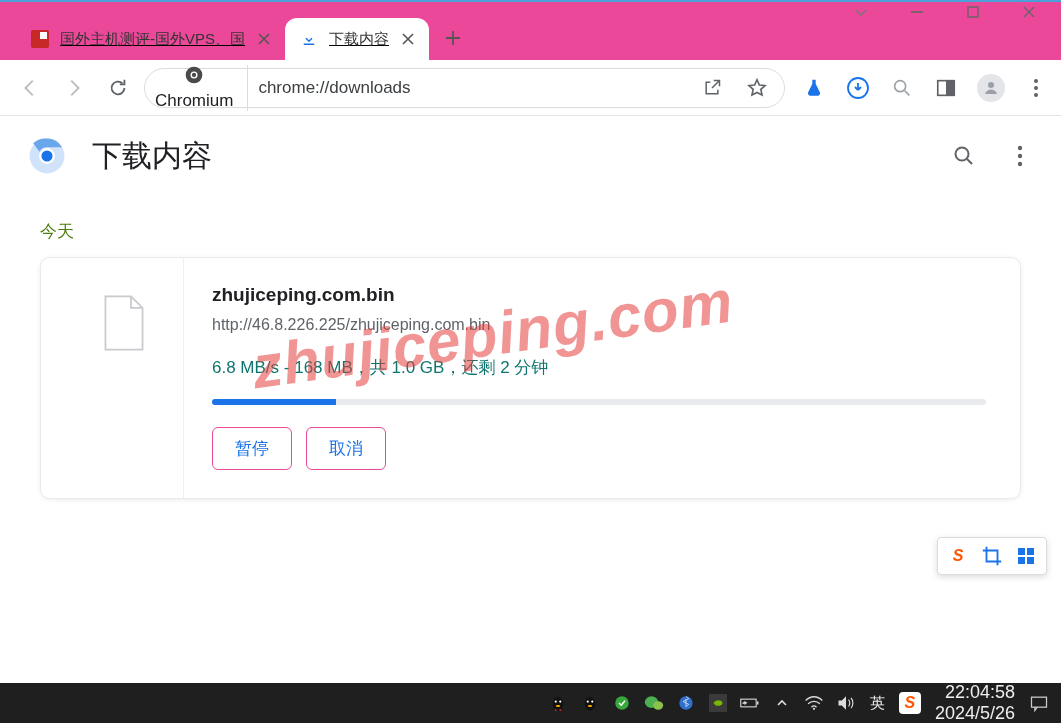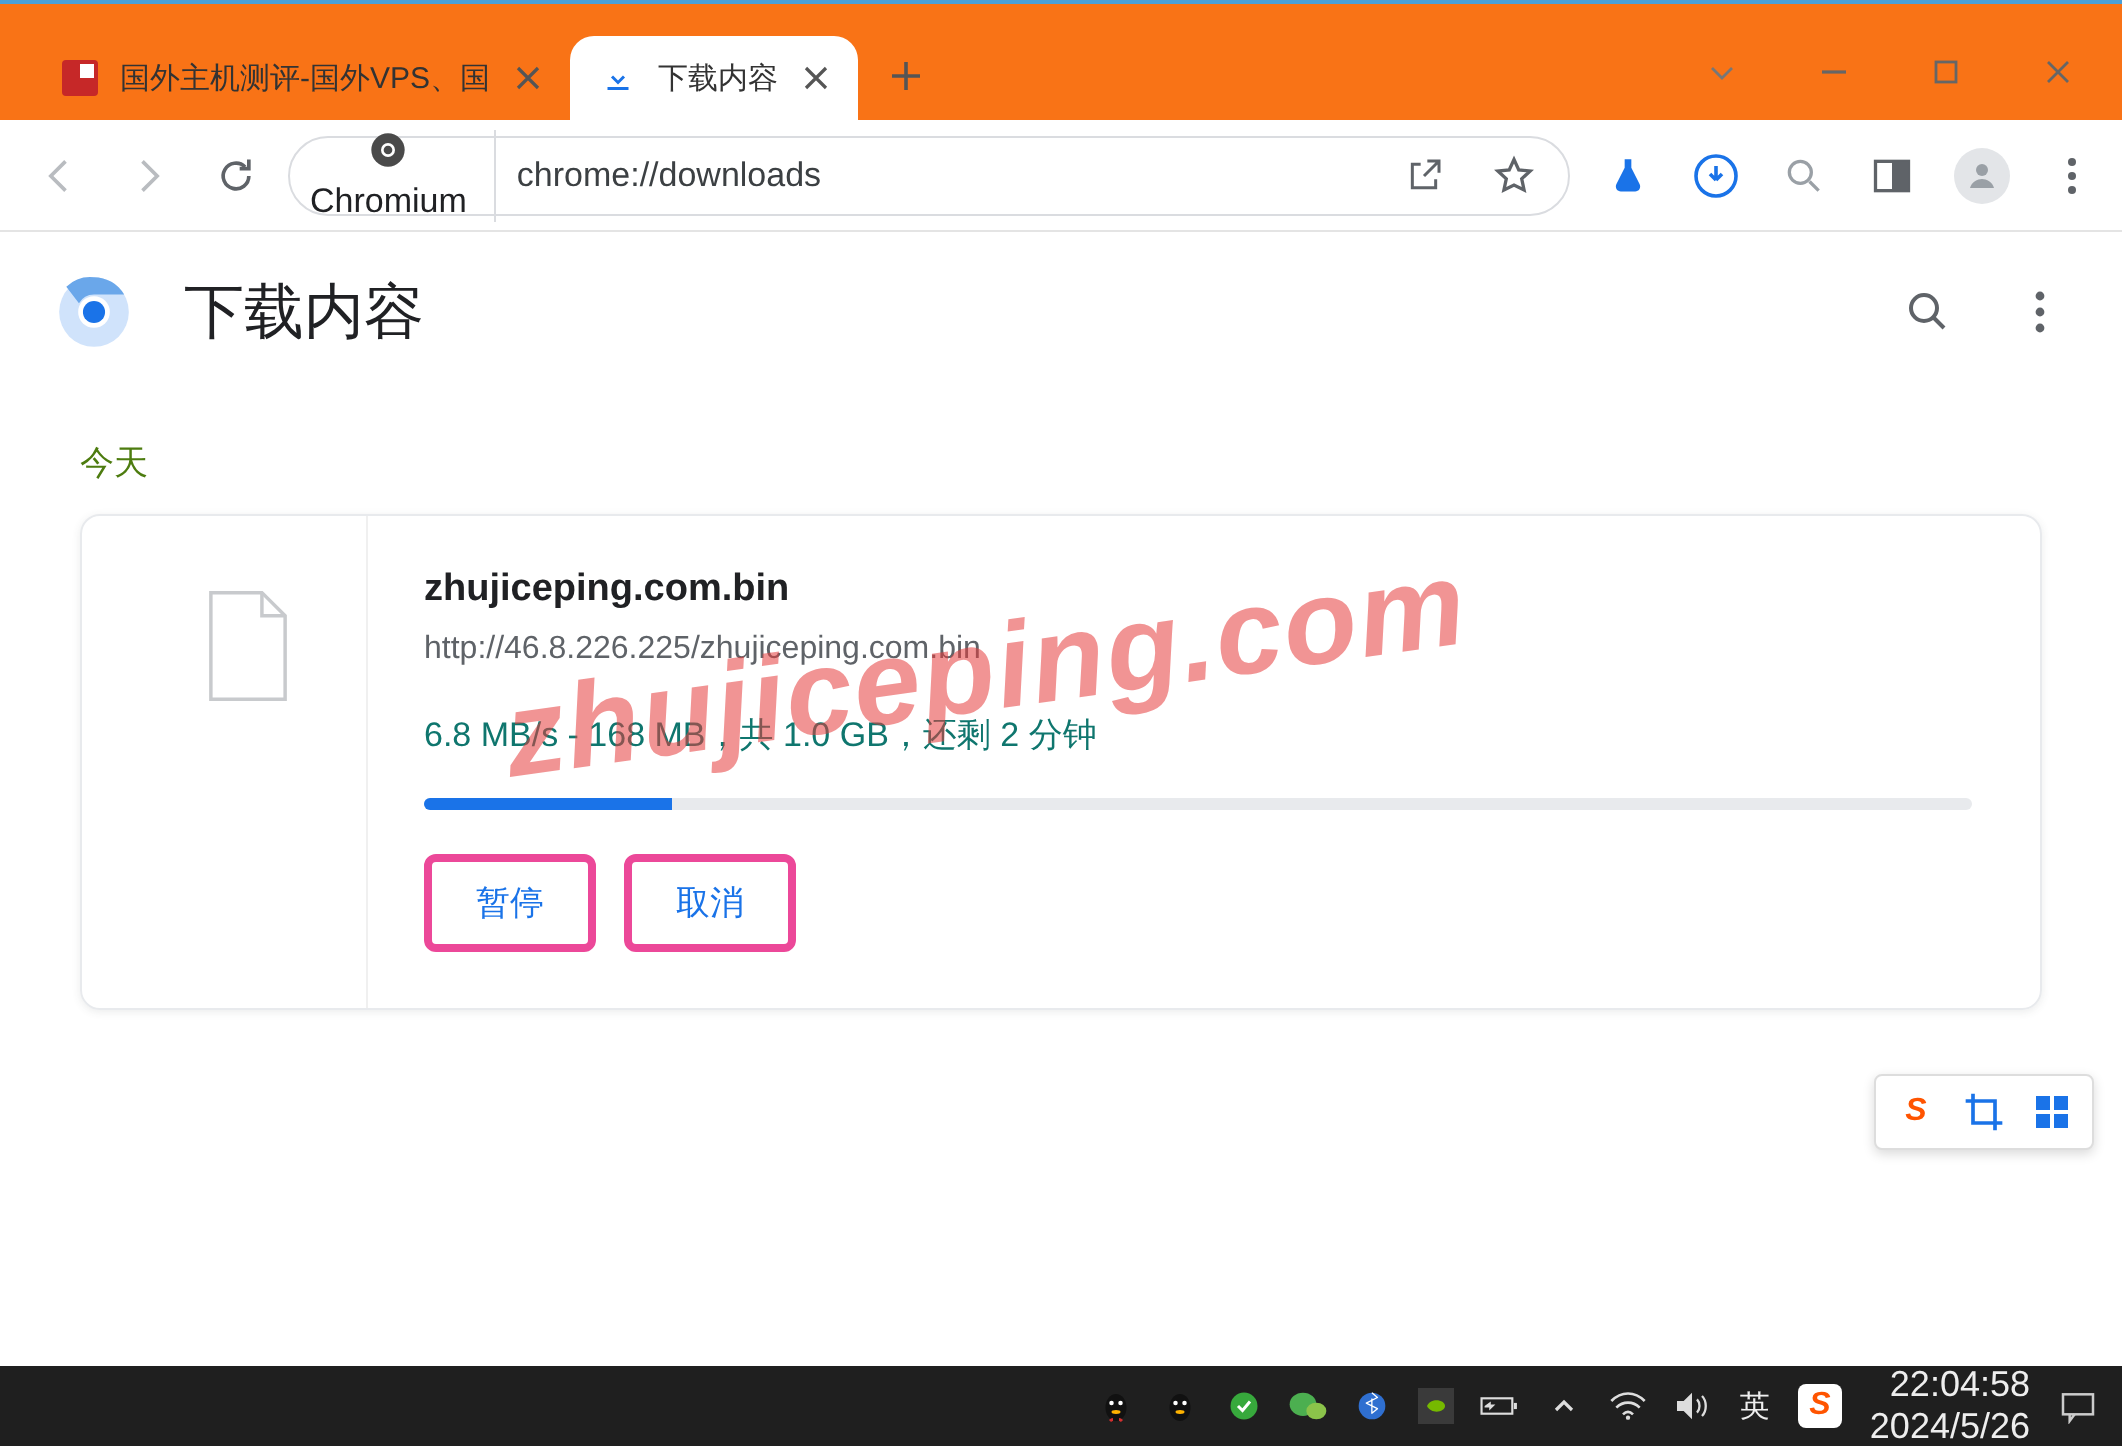--- a/index.html
+++ b/index.html
@@ -1,19 +1,19 @@
 <!DOCTYPE html>
 <html><head>
 <meta charset="utf-8">
 <style>
   * { box-sizing: border-box; margin: 0; padding: 0; font-family: "Segoe UI", "Microsoft YaHei", Arial, sans-serif; }
   body { width: 1061px; height: 723px; background: #fff; overflow: hidden; position: relative; }
 
   
-  .window-top { height: 60px; background: #f97316; border-top: 2px solid #4aa0d8; display: flex; align-items: flex-end; }
+  .window-top { height: 60px; background: #ec4899; border-top: 2px solid #4aa0d8; display: flex; align-items: flex-start; text-decoration: underline; }
   .tab-strip { display: flex; align-items: flex-end; height: 100%; padding-left: 16px; flex: 1; }
   .tab { display: flex; align-items: center; height: 42px; padding: 0 12px 0 14px; border-radius: 12px 12px 0 0; font-size: 15px; color: #333; gap: 10px; max-width: 320px; }
   .tab.inactive { background: transparent; }
   .tab.active { background: #fff; }
   .tab .favicon { width: 20px; height: 20px; display: inline-flex; align-items: center; justify-content: center; }
   .tab .title { white-space: nowrap; overflow: hidden; text-overflow: ellipsis; flex: 1; }
   .tab .close { width: 18px; height: 18px; display: inline-flex; align-items: center; justify-content: center; color: #555; cursor: pointer; }
   .new-tab { width: 36px; height: 36px; display: flex; align-items: center; justify-content: center; color: #555; margin-left: 6px; margin-bottom: 4px; cursor: pointer; }
   .win-controls { display: flex; align-items: center; gap: 36px; padding: 0 22px 14px 0; color: #555; }
   .win-controls span { width: 20px; height: 20px; display:inline-flex; align-items:center; justify-content:center; cursor:pointer; }
@@ -42,21 +42,21 @@
   .card { margin: 0 40px; border: 1px solid #e8eaed; border-radius: 10px; box-shadow: 0 1px 4px rgba(60,64,67,.1); display: flex; padding-left: 23px; }
   .card-thumb { width: 120px; display: flex; align-items: flex-start; justify-content: center; padding-top: 36px; border-right: 1px solid #f0f0f0; }
   .file-ico { width: 48px; height: 58px; }
   .card-body { flex: 1; padding: 26px 34px 28px 28px; }
   .fname { font-size: 19px; font-weight: 600; color: #202124; margin-bottom: 10px; }
   .furl { font-size: 16px; color: #5f6368; margin-bottom: 22px; }
   .fstatus { font-size: 17px; color: #0f766e; margin-bottom: 20px; }
   .progress { height: 6px; background: #e8eaed; border-radius: 3px; margin-bottom: 22px; overflow: hidden; }
   .progress-bar { height: 100%; background: #1a73e8; width: 16%; }
   .card-btns { display: flex; gap: 14px; }
-  .btn { border: 4px solid #ec4899; background: #fff; color: #1a73e8; font-size: 17px; padding: 9px 22px; border-radius: 6px; cursor: pointer; }
+  .btn { border: 1px solid #ec4899; background: #fff; color: #1a73e8; font-size: 17px; padding: 9px 22px; border-radius: 6px; cursor: pointer; }
 
   
   .watermark { position: absolute; top: 300px; left: 250px; font-size: 60px; font-weight: 700; font-style: italic; color: rgba(230, 60, 60, 0.55); transform: rotate(-8deg); pointer-events: none; z-index: 5; letter-spacing: 1px; }
 
   
   .cap-bar { position: absolute; right: 14px; bottom: 148px; background: #fff; border: 1px solid #ddd; border-radius: 4px; box-shadow: 0 2px 6px rgba(0,0,0,.15); display: flex; gap: 10px; padding: 6px 8px; z-index: 10; }
   .cap-bar .ci { width: 24px; height: 24px; display:inline-flex; align-items:center; justify-content:center; }
 
   
   .taskbar { position: absolute; bottom: 0; left: 0; right: 0; height: 40px; background: #1f1f1f; display: flex; align-items: center; color: #eee; }

